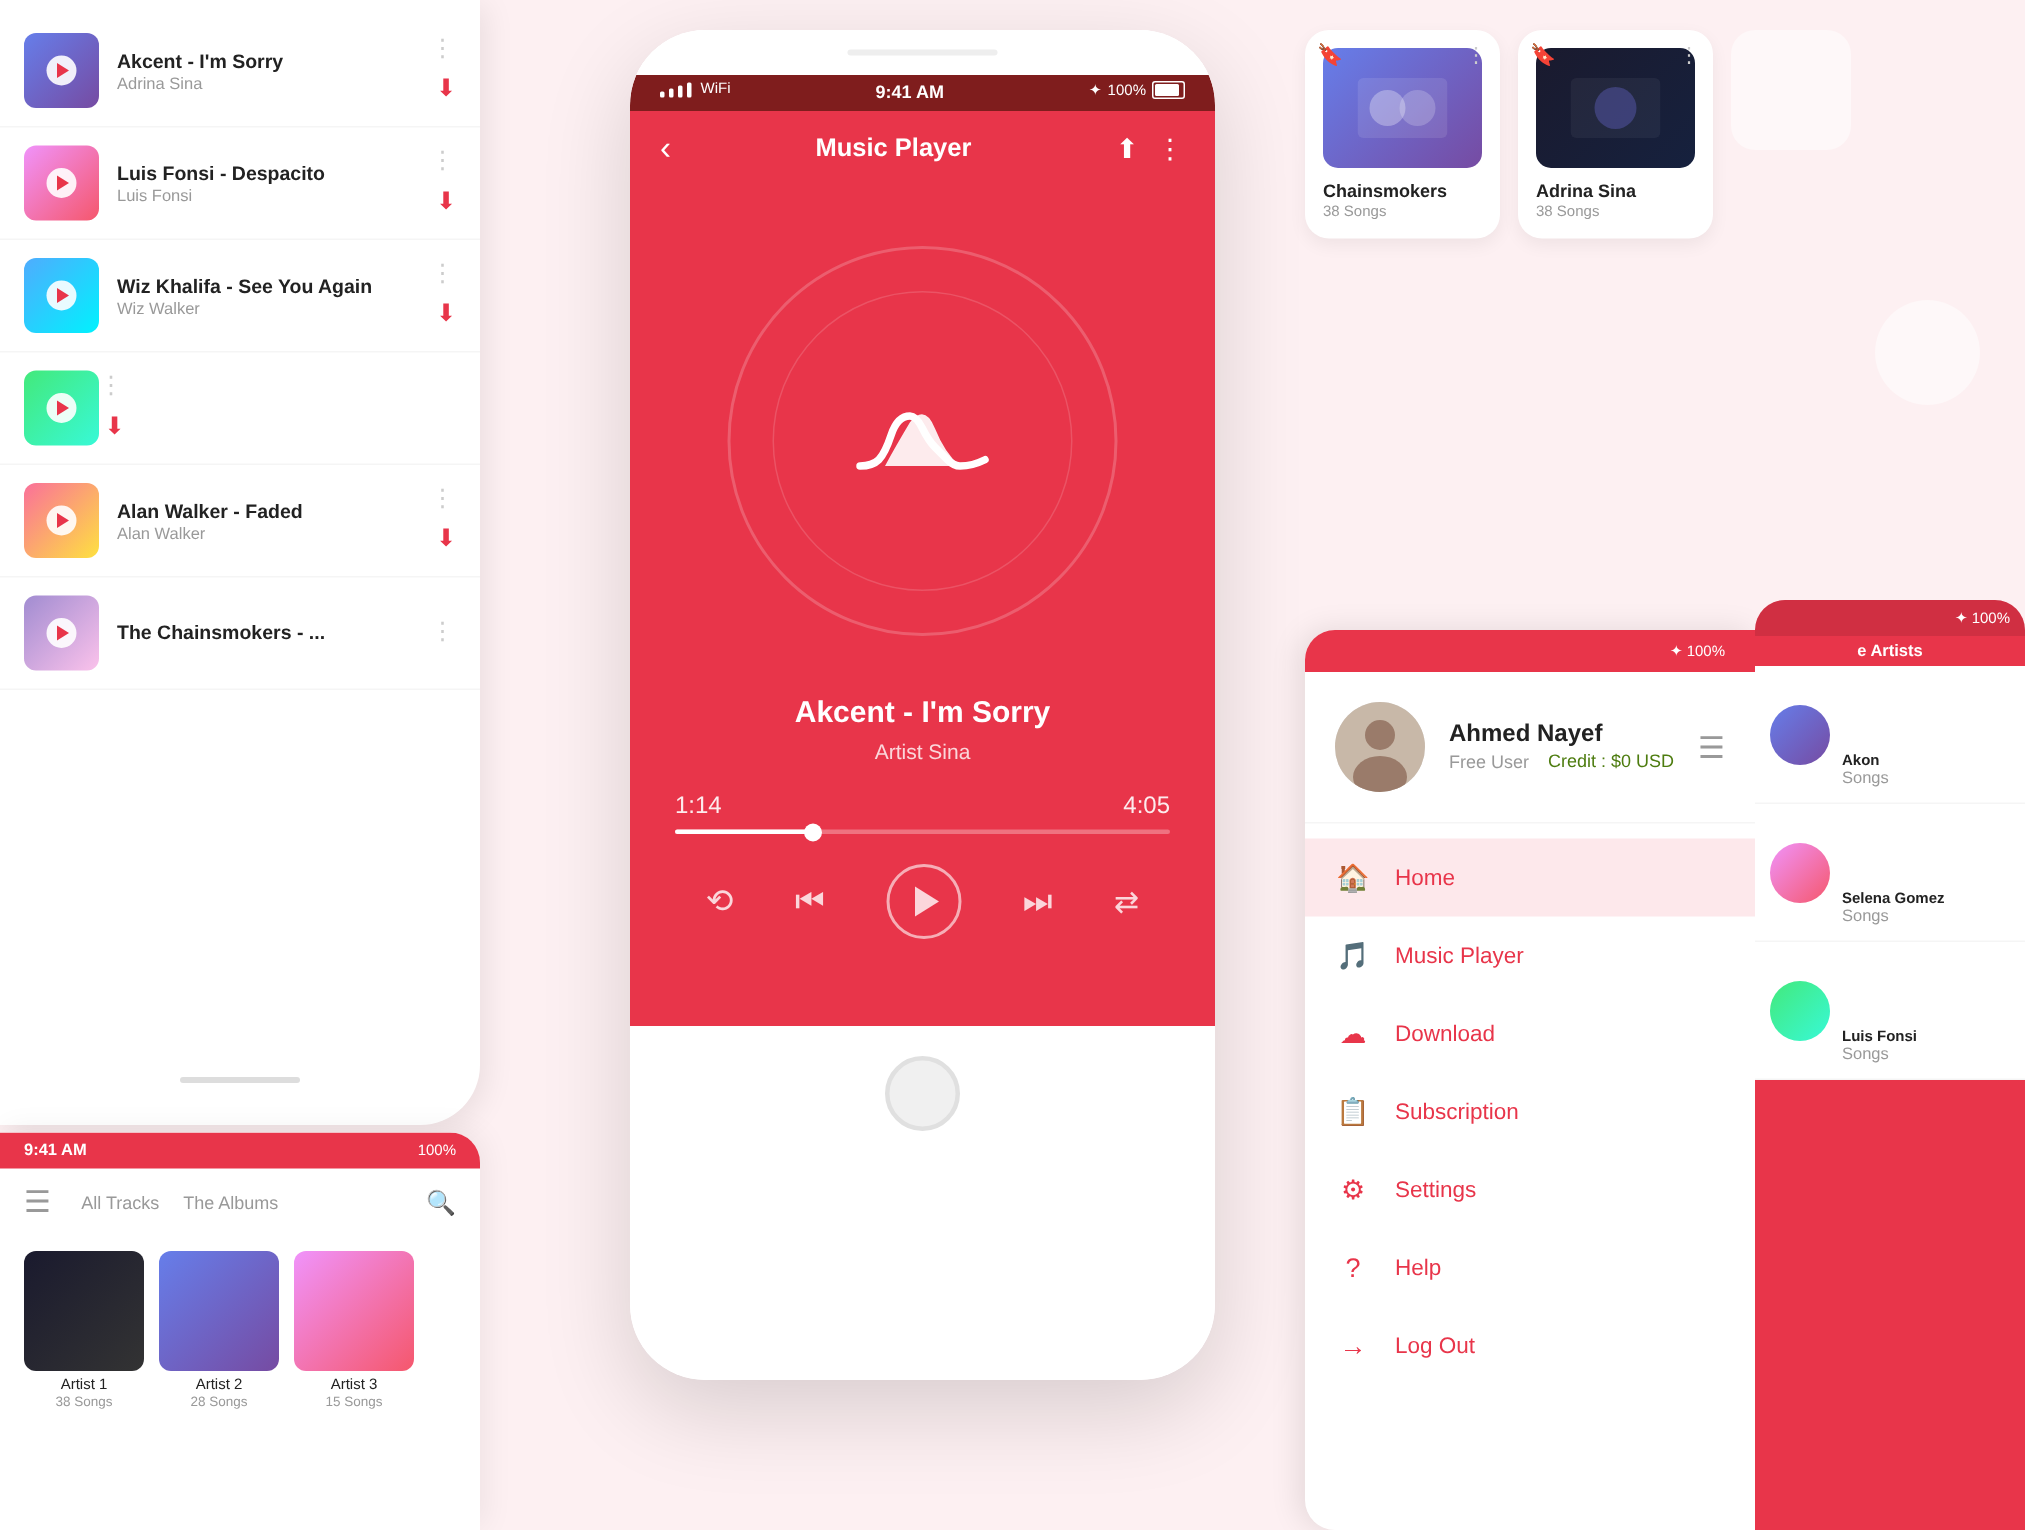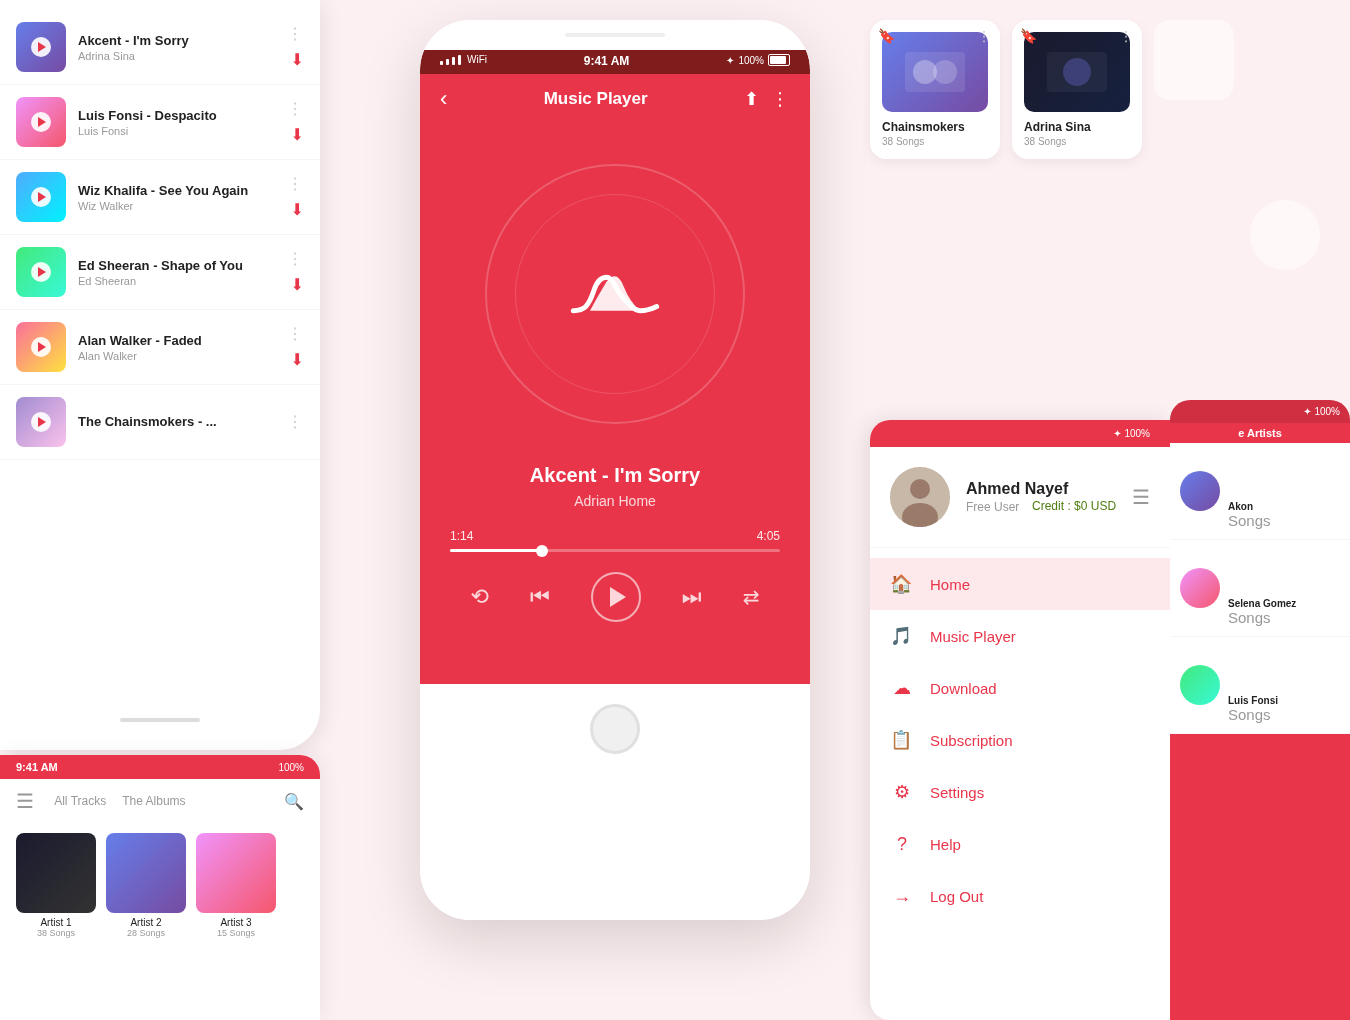--- a/index.html
+++ b/index.html
@@ -347,21 +347,21 @@
     .progress-section {
       width: 100%;
       padding: 0 10px;
       margin-top: 20px;
     }
 
     .time-display {
       display: flex;
       justify-content: space-between;
       color: rgba(255,255,255,0.9);
-      font-size: 12px;
+      font-size: 16px;
       margin-bottom: 6px;
     }
 
     .progress-bar-container {
       width: 100%;
       height: 3px;
       background: rgba(255,255,255,0.3);
       border-radius: 2px;
       position: relative;
     }
@@ -640,21 +640,21 @@
 
     .right-artist-thumb {
       width: 40px;
       height: 40px;
       border-radius: 50%;
       background: #ddd;
     }
 
     .right-artist-info { font-size: 10px; }
     .right-artist-name { font-weight: 600; color: #222; margin-top: 48px; }
-    .right-artist-songs { color: #999; font-size: 15px; }
+    .right-artist-songs { color: #999; font-size: 11px; }
 
     
     .deco-circle {
       position: absolute;
       border-radius: 50%;
       background: white;
     }
 
     .circle-1 {
       width: 90px;
@@ -731,24 +731,20 @@
         <span class="dots-icon">⋮</span>
         <span class="cloud-icon">⬇</span>
       </div>
     </div>
 
     <div class="song-item">
       <div class="song-thumb thumb-4">
         <div class="play-btn">
           <div class="play-triangle"></div>
         </div>
-      </div>
-      <div class="song-info">
-        <div class="song-title">Ed Sheeran - Shape of You</div>
-        <div class="song-artist">Ed Sheeran</div>
       </div>
       <div class="song-actions">
         <span class="dots-icon">⋮</span>
         <span class="cloud-icon">⬇</span>
       </div>
     </div>
 
     <div class="song-item">
       <div class="song-thumb thumb-5">
         <div class="play-btn">
@@ -863,21 +859,21 @@
         <div class="album-art-inner">
 
           <svg class="waveform-logo" viewBox="0 0 120 70" fill="none">
             <path d="M10 55 Q20 55 25 50 Q30 45 35 30 Q40 15 50 15 Q55 15 60 25 Q65 35 70 40 Q75 45 80 50 Q85 55 90 55 Q100 55 110 50" stroke="white" stroke-width="6" fill="none" stroke-linecap="round" stroke-linejoin="round"></path>
             <path d="M30 55 Q38 40 50 20 Q62 5 70 25 Q78 45 90 55" fill="white" opacity="0.9"></path>
           </svg>
         </div>
       </div>
 
       <div class="song-name">Akcent - I'm Sorry</div>
-      <div class="song-artist-name">Adrian Home</div>
+      <div class="song-artist-name">Artist Sina</div>
 
       <div class="progress-section">
         <div class="time-display">
           <span>1:14</span>
           <span>4:05</span>
         </div>
         <div class="progress-bar-container">
           <div class="progress-fill"></div>
           <div class="progress-thumb"></div>
         </div>

